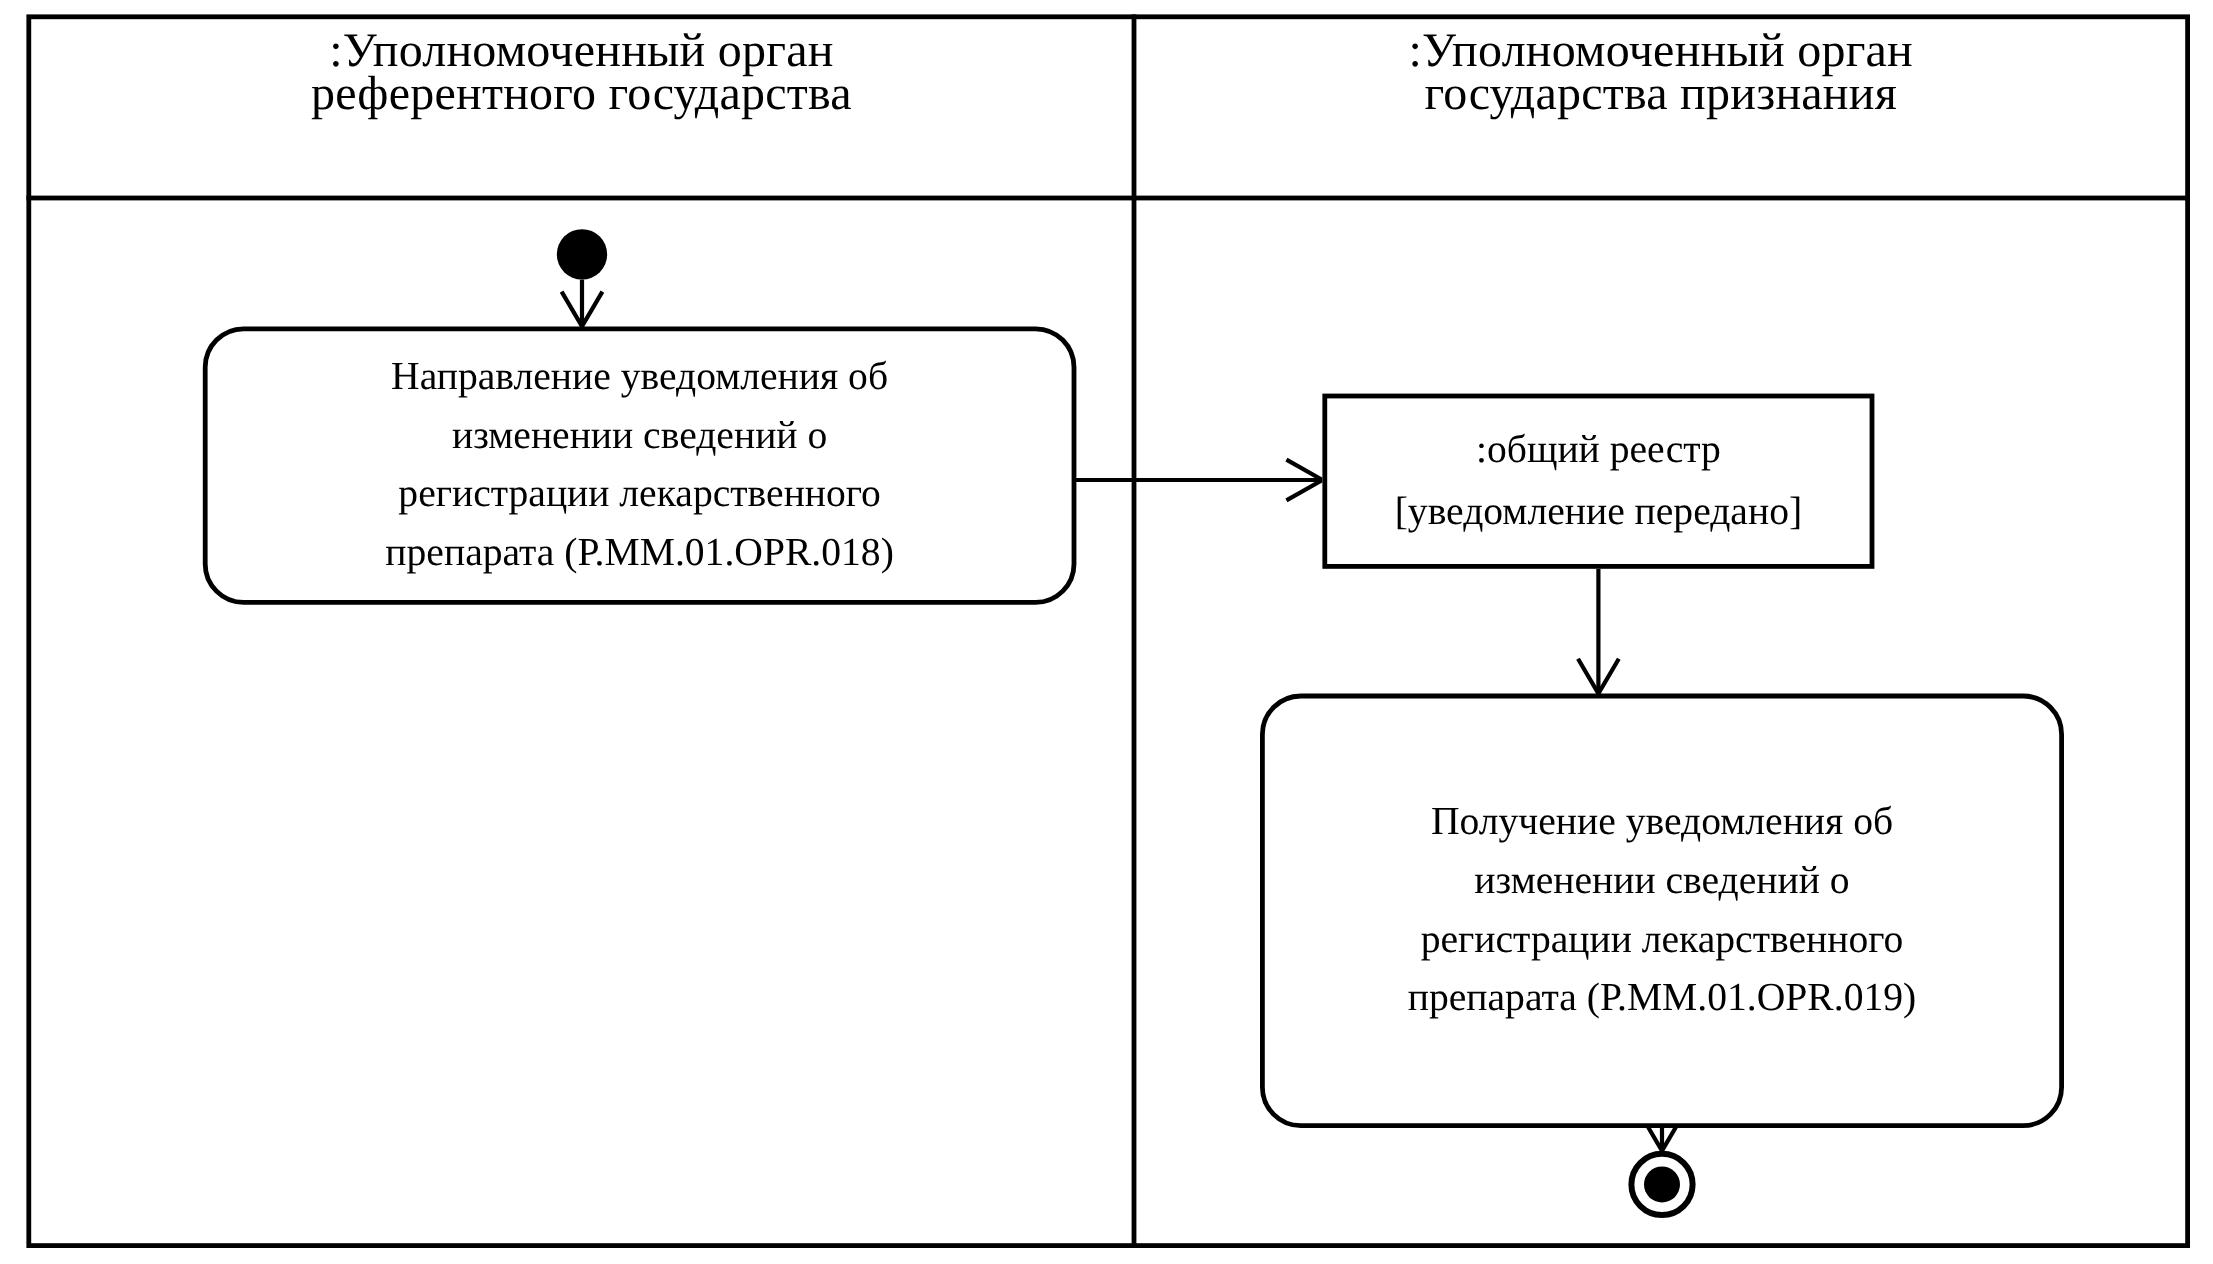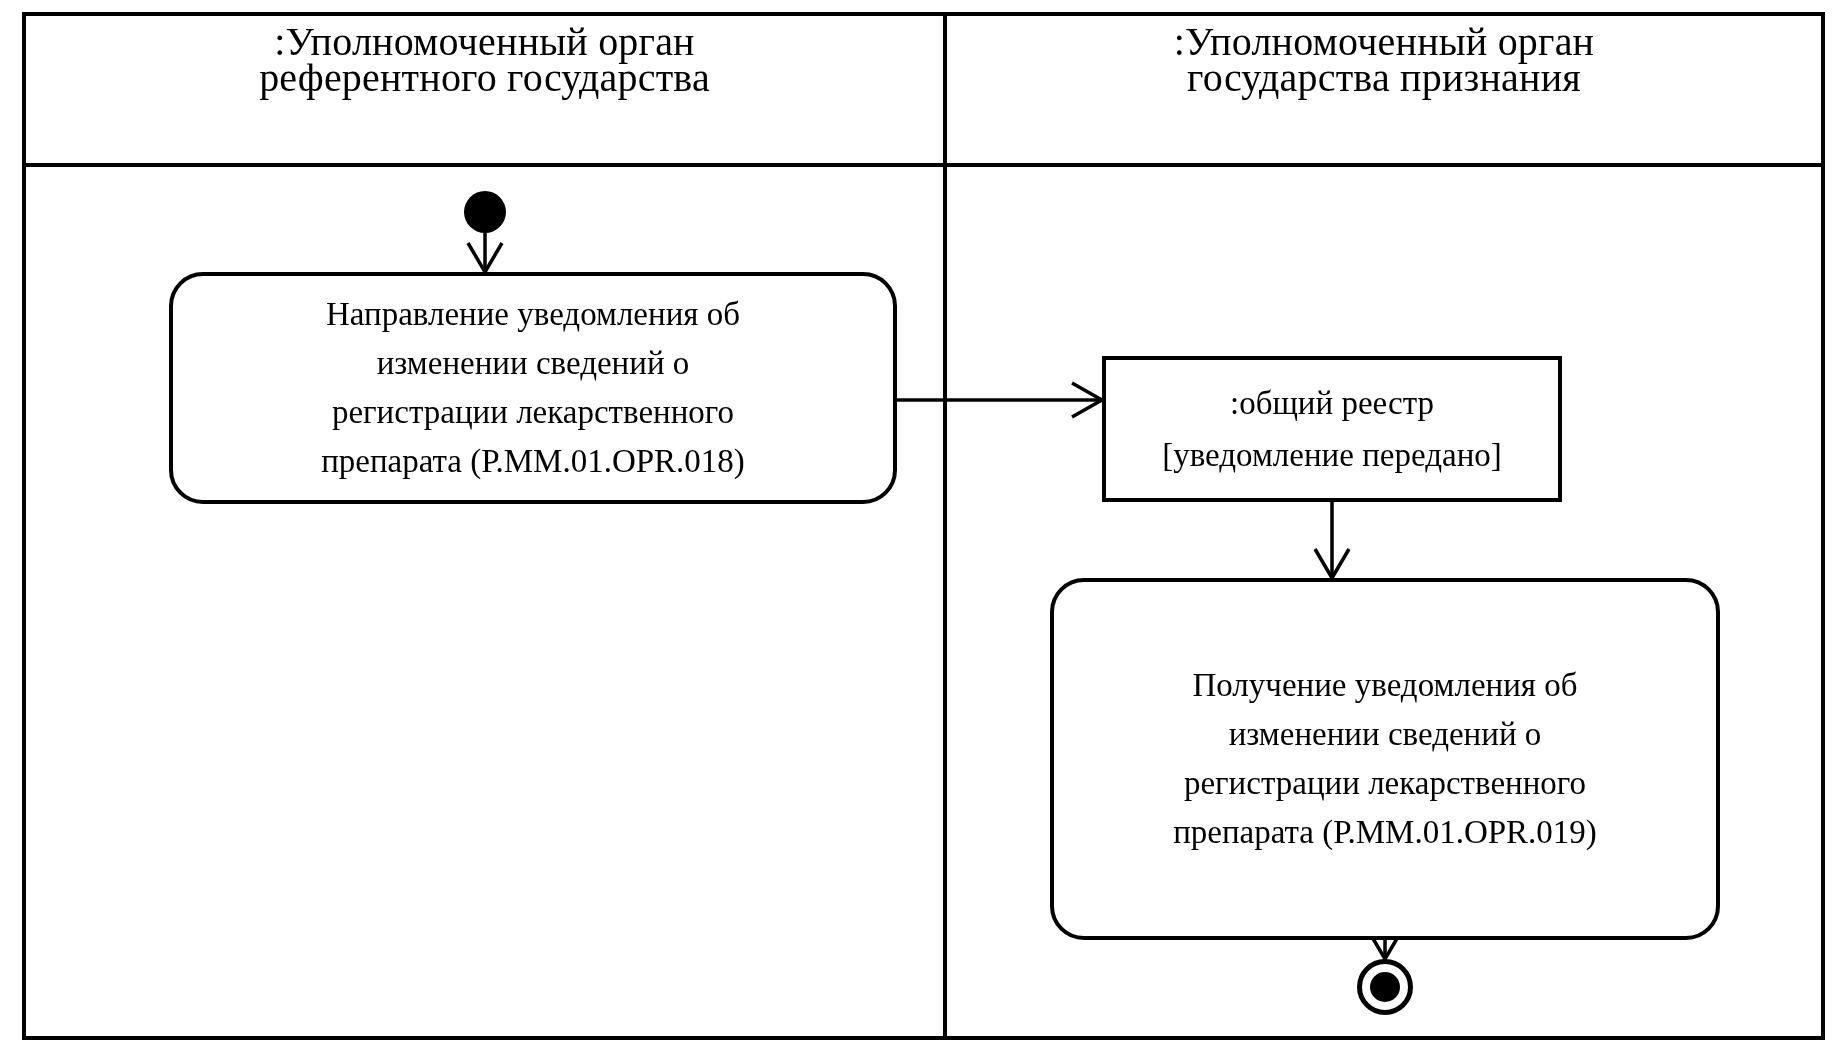--- a/index.html
+++ b/index.html
@@ -99,21 +99,20 @@
     border: 4px solid #000000;
     box-sizing: border-box;
     background: #ffffff;
     display: flex;
     align-items: center;
     justify-content: center;
     text-align: center;
     font-size: 33px;
     line-height: 52px;
     white-space: pre-line;
-    margin-top: 28px;
   }
   #object-registry {
     left: 1102px;
     top: 328px;
     width: 460px;
     height: 146px;
   }
 
   .initial-node {
     position: absolute;

